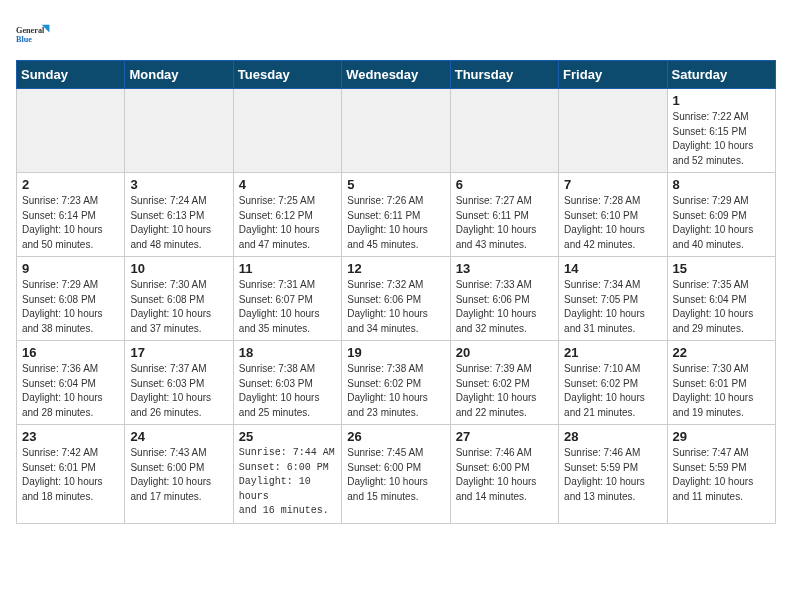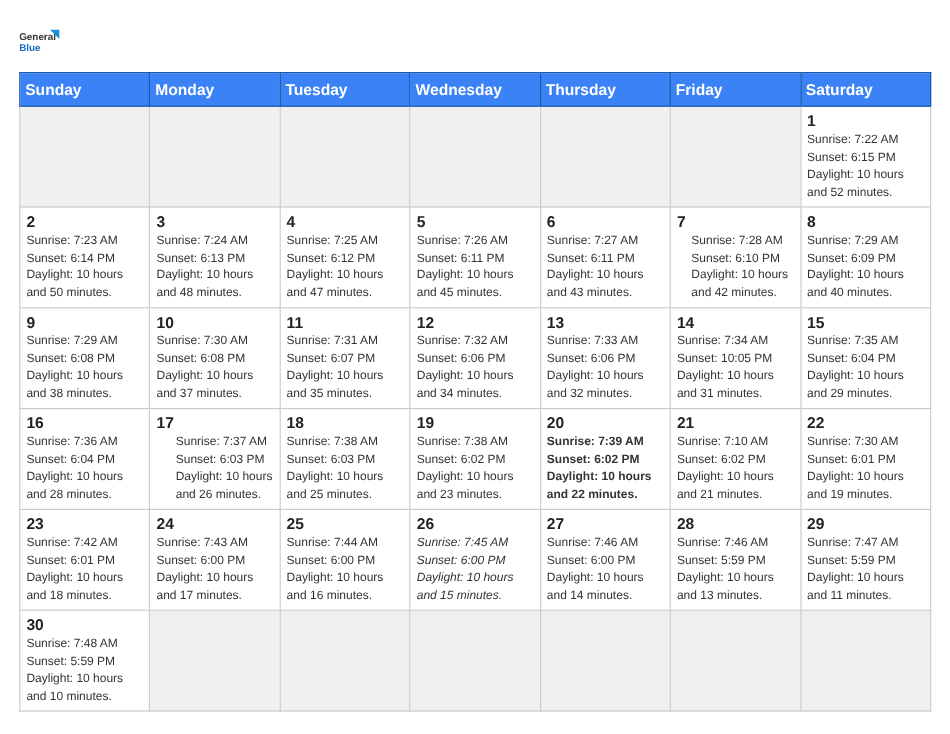--- a/index.html
+++ b/index.html
@@ -13,20 +13,21 @@
     .header {
       display: flex;
       justify-content: space-between;
       align-items: flex-start;
       margin-bottom: 8px;
     }
     .logo {
       display: flex;
       align-items: center;
       gap: 4px;
+      font-family: Liberation Serif, serif;
     }
     .logo-icon {
       width: 36px;
       height: 36px;
     }
     .title-block { text-align: right; }
     .month-title {
       font-size: 32px;
       font-weight: normal;
       color: #222;
@@ -34,21 +35,21 @@
     .location {
       font-size: 15px;
       color: #555;
     }
     .calendar {
       width: 100%;
       border-collapse: collapse;
       border: 1px solid #ccc;
     }
     .calendar th {
-      background: #3b82f6;
+      background: #0c4a6e;
       color: #fff;
       font-size: 13px;
       font-weight: bold;
       padding: 6px 4px;
       text-align: left;
       border: 1px solid #1a5aaf;
     }
     .calendar td {
       width: 14.28%;
       vertical-align: top;
@@ -153,21 +154,21 @@
         </td>
         <td>
           <div class="day-number">6</div>
           <div class="day-info" style="white-space: pre-line;">Sunrise: 7:27 AM
 Sunset: 6:11 PM
 Daylight: 10 hours
 and 43 minutes.</div>
         </td>
         <td>
           <div class="day-number">7</div>
-          <div class="day-info" style="white-space: pre-line; margin-left: 12px;">Sunrise: 7:28 AM
+          <div class="day-info" style="white-space: pre-line;">Sunrise: 7:28 AM
 Sunset: 6:10 PM
 Daylight: 10 hours
 and 42 minutes.</div>
         </td>
         <td>
           <div class="day-number">8</div>
           <div class="day-info" style="white-space: pre-line;">Sunrise: 7:29 AM
 Sunset: 6:09 PM
 Daylight: 10 hours
 and 40 minutes.</div>
@@ -205,21 +206,21 @@
         <td>
           <div class="day-number">13</div>
           <div class="day-info" style="white-space: pre-line;">Sunrise: 7:33 AM
 Sunset: 6:06 PM
 Daylight: 10 hours
 and 32 minutes.</div>
         </td>
         <td>
           <div class="day-number">14</div>
           <div class="day-info" style="white-space: pre-line;">Sunrise: 7:34 AM
-Sunset: 10:05 PM
+Sunset: 7:05 PM
 Daylight: 10 hours
 and 31 minutes.</div>
         </td>
         <td>
           <div class="day-number">15</div>
           <div class="day-info" style="white-space: pre-line;">Sunrise: 7:35 AM
 Sunset: 6:04 PM
 Daylight: 10 hours
 and 29 minutes.</div>
         </td>
@@ -227,42 +228,42 @@
       <tr class="week-row">
         <td>
           <div class="day-number">16</div>
           <div class="day-info" style="white-space: pre-line;">Sunrise: 7:36 AM
 Sunset: 6:04 PM
 Daylight: 10 hours
 and 28 minutes.</div>
         </td>
         <td>
           <div class="day-number">17</div>
-          <div class="day-info" style="white-space: pre-line; margin-left: 16px;">Sunrise: 7:37 AM
+          <div class="day-info" style="white-space: pre-line;">Sunrise: 7:37 AM
 Sunset: 6:03 PM
 Daylight: 10 hours
 and 26 minutes.</div>
         </td>
         <td>
           <div class="day-number">18</div>
           <div class="day-info" style="white-space: pre-line;">Sunrise: 7:38 AM
 Sunset: 6:03 PM
 Daylight: 10 hours
 and 25 minutes.</div>
         </td>
         <td>
           <div class="day-number">19</div>
           <div class="day-info" style="white-space: pre-line;">Sunrise: 7:38 AM
 Sunset: 6:02 PM
 Daylight: 10 hours
 and 23 minutes.</div>
         </td>
         <td>
           <div class="day-number">20</div>
-          <div class="day-info" style="white-space: pre-line; font-weight: bold;">Sunrise: 7:39 AM
+          <div class="day-info" style="white-space: pre-line;">Sunrise: 7:39 AM
 Sunset: 6:02 PM
 Daylight: 10 hours
 and 22 minutes.</div>
         </td>
         <td>
           <div class="day-number">21</div>
           <div class="day-info" style="white-space: pre-line;">Sunrise: 7:10 AM
 Sunset: 6:02 PM
 Daylight: 10 hours
 and 21 minutes.</div>
@@ -285,28 +286,28 @@
         </td>
         <td>
           <div class="day-number">24</div>
           <div class="day-info" style="white-space: pre-line;">Sunrise: 7:43 AM
 Sunset: 6:00 PM
 Daylight: 10 hours
 and 17 minutes.</div>
         </td>
         <td>
           <div class="day-number">25</div>
-          <div class="day-info" style="white-space: pre-line;">Sunrise: 7:44 AM
+          <div class="day-info" style="white-space: pre-line; font-family: Liberation Mono, monospace;">Sunrise: 7:44 AM
 Sunset: 6:00 PM
 Daylight: 10 hours
 and 16 minutes.</div>
         </td>
         <td>
           <div class="day-number">26</div>
-          <div class="day-info" style="white-space: pre-line; font-style: italic;">Sunrise: 7:45 AM
+          <div class="day-info" style="white-space: pre-line;">Sunrise: 7:45 AM
 Sunset: 6:00 PM
 Daylight: 10 hours
 and 15 minutes.</div>
         </td>
         <td>
           <div class="day-number">27</div>
           <div class="day-info" style="white-space: pre-line;">Sunrise: 7:46 AM
 Sunset: 6:00 PM
 Daylight: 10 hours
 and 14 minutes.</div>
@@ -318,30 +319,15 @@
 Daylight: 10 hours
 and 13 minutes.</div>
         </td>
         <td>
           <div class="day-number">29</div>
           <div class="day-info" style="white-space: pre-line;">Sunrise: 7:47 AM
 Sunset: 5:59 PM
 Daylight: 10 hours
 and 11 minutes.</div>
         </td>
-      </tr>
-      <tr class="week-row">
-        <td>
-          <div class="day-number">30</div>
-          <div class="day-info" style="white-space: pre-line;">Sunrise: 7:48 AM
-Sunset: 5:59 PM
-Daylight: 10 hours
-and 10 minutes.</div>
-        </td>
-        <td class="empty"></td>
-        <td class="empty"></td>
-        <td class="empty"></td>
-        <td class="empty"></td>
-        <td class="empty"></td>
-        <td class="empty"></td>
       </tr>
     </tbody>
 </table>
 
 </body></html>

